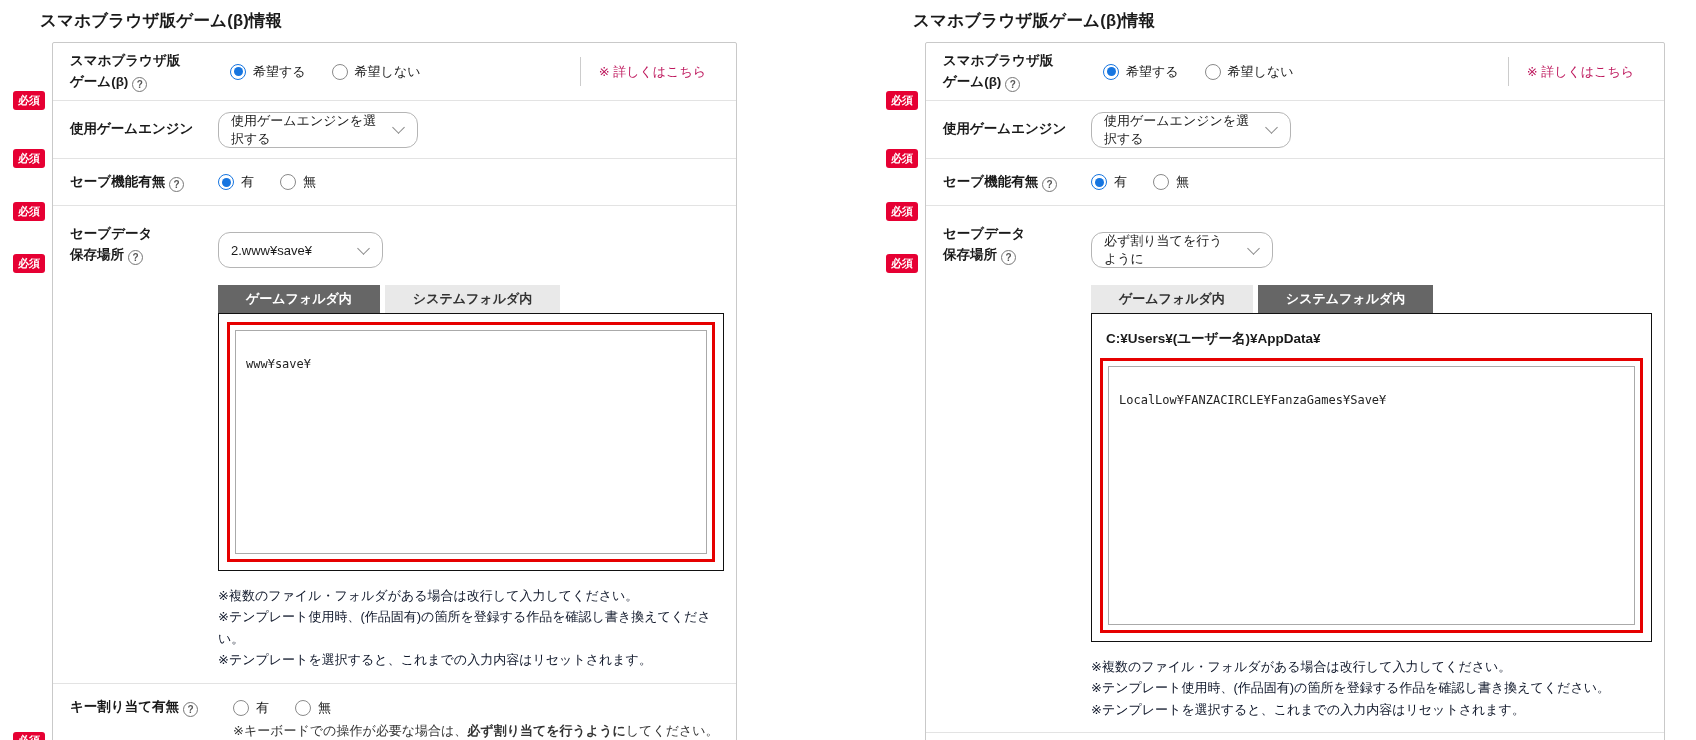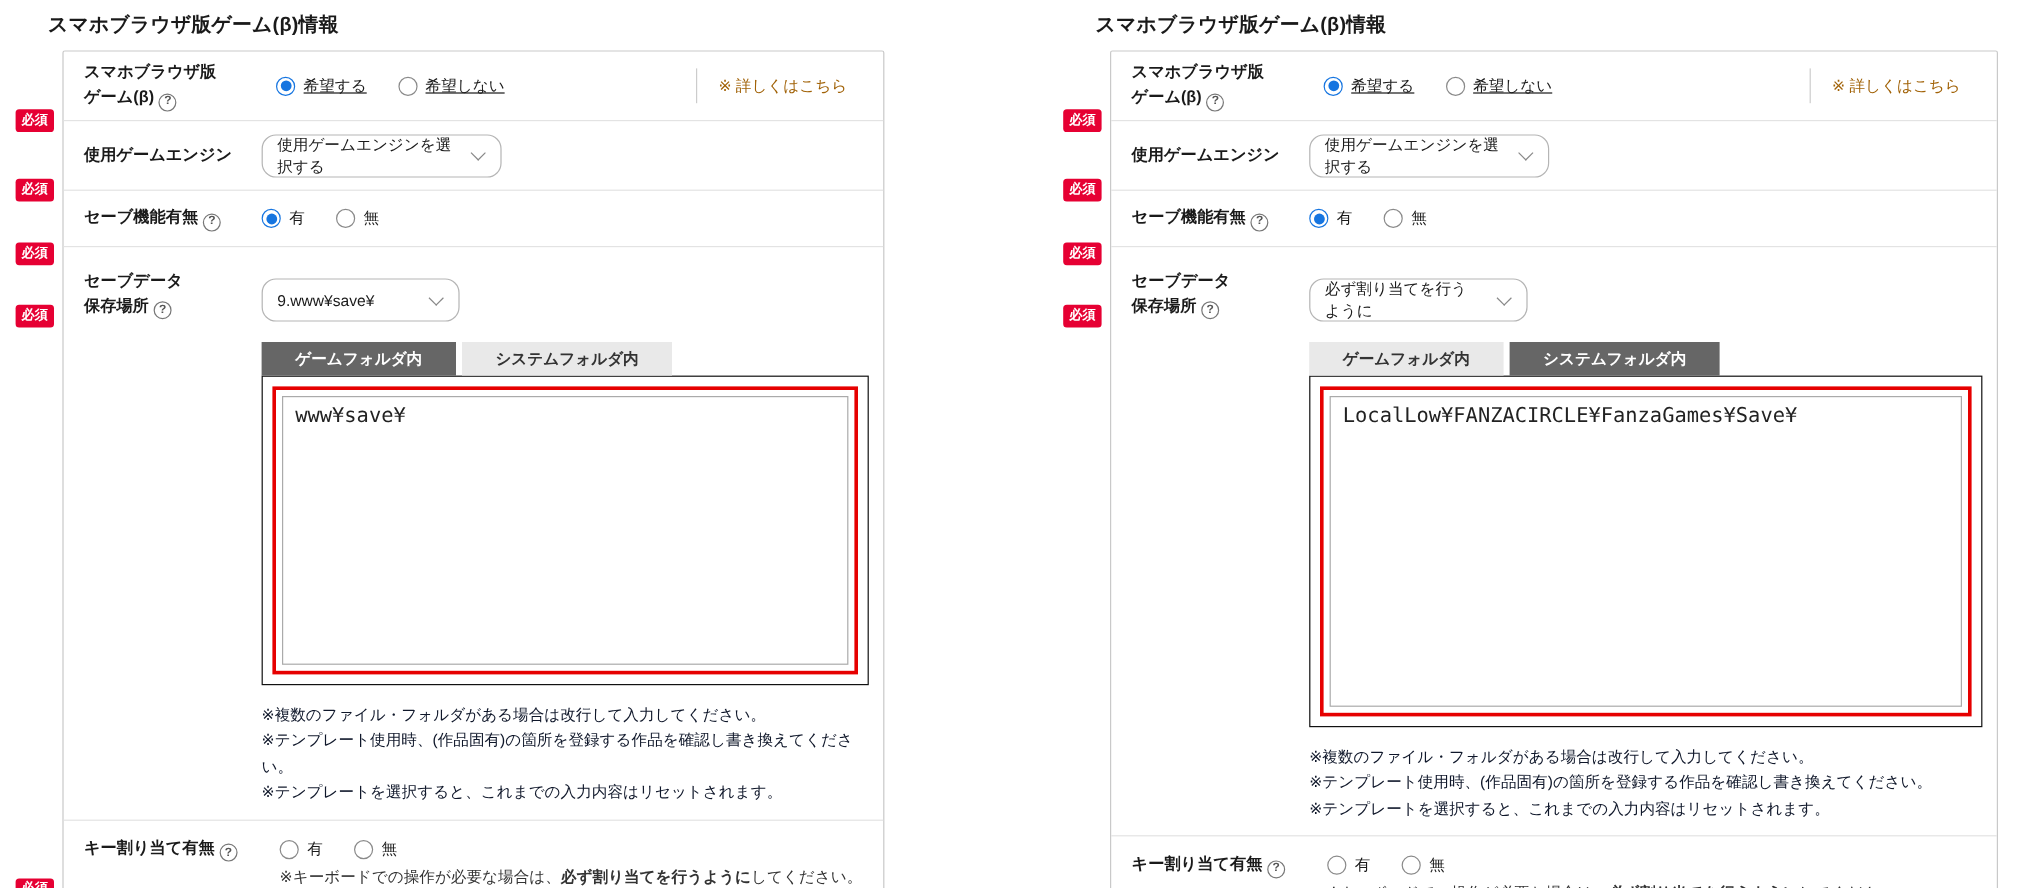--- a/index.html
+++ b/index.html
@@ -16,45 +16,45 @@
   .row.h47 { height:47px; }
   .row.top { align-items:flex-start; }
   .req-badge { position:absolute; left:-40px; top:18px; background:#e60033; color:#fff;
                font-size:11px; font-weight:bold; line-height:1.25; padding:2.5px 5px; border-radius:3px;margin-top:30px; }
   .row.h47 .req-badge { top:13px; }
   .label-cell { width:148px; flex:none; font-size:13.5px; font-weight:bold; line-height:1.55; }
   .help-icon { display:inline-flex; align-items:center; justify-content:center; width:15px; height:15px;
                border:1px solid #777; border-radius:50%; font-size:10px; font-weight:bold; color:#555;
                margin-left:4px; vertical-align:-2px; }
   .radio-group { display:flex; align-items:center; gap:26px; }
-  .rg-pad { padding-left:12px;text-decoration:underline; }
+  .rg-pad { padding-left:12px; }
   .radio-opt { display:flex; align-items:center; gap:7px; font-size:13px; cursor:pointer; }
   .radio { width:16px; height:16px; border:1px solid #8a8a8a; border-radius:50%; background:#fff; flex:none; position:relative; }
   .radio.checked { border:1.5px solid #1675e0; }
   .radio.checked::after { content:""; position:absolute; inset:2.5px; border-radius:50%; background:#1675e0; }
   .spacer { flex:1; }
   .link-cell { align-self:stretch; display:flex; align-items:center; border-left:1px solid #ccc; padding:0 18px; margin:4px 0; }
-  .detail-link { color:#a16207; font-size:13px; text-decoration:none; cursor:pointer; }
+  .detail-link { color:#be185d; font-size:13px; text-decoration:none; cursor:pointer; }
   .select { height:36px; border:1px solid #b5b5b5; border-radius:12px; background:#fff; display:flex;
             align-items:center; justify-content:space-between; padding:0 12px; font-size:13px; cursor:pointer; }
   .chevron-down { width:9px; height:9px; border-right:1.5px solid #888; border-bottom:1.5px solid #888;
                   transform:rotate(45deg); margin:-4px 2px 0 14px; flex:none; }
   .control-cell { flex:1; min-width:0; }
   .r4-select { margin-top:14px; }
   .w200 { width:200px; } .w165 { width:165px; } .w182 { width:182px; }
   .tabs { display:flex; gap:5px; margin-top:17px; }
   .tab { height:28px; display:flex; align-items:center; padding:0 28px; font-size:13px; font-weight:bold;
          background:#e9e9e9; color:#333; cursor:pointer; }
   .tab.active { background:#666666; color:#ffffff; }
   .tab-panel { border:1px solid #111; background:#fff; padding:8px; }
   .path-header { font-size:13.5px; font-weight:bold; margin:8px 0 10px 6px; }
   .red-box { border:3px solid #e60000; padding:5px; background:#fff; }
   textarea.path-input { display:block; width:100%; border:1px solid #aaa; resize:none; color:#222;
-                        font-family:"DejaVu Sans Mono","Liberation Mono",monospace; font-size:17px;
-                        line-height:1.5; padding:4px 10px; background:#fff; }
+                        font-family:"DejaVu Sans Mono","Liberation Mono",monospace; font-size:12px;
+                        line-height:1.5; padding:24px 10px; background:#fff; }
   .ta-left { height:224px; } .ta-right { height:259px; }
   .notes { margin-top:14px; font-size:13px; color:#0f172a; line-height:1.65; }
   .r5-note { margin-top:5px; font-size:13px; color:#333; }
   .r5-note b { font-weight:bold;margin-top:32px; }
   .row5 { padding-top:13px; padding-bottom:13px; }
 </style>
 </head>
 <body>
 
 <div class="col col-left">
@@ -110,21 +110,21 @@
     </div>
 
     <div class="row top" style="padding-top:12px; padding-bottom:12px;">
       <span class="req-badge">必須</span>
       <div class="label-cell" style="padding-top:6px;">
         <span>セーブデータ</span><br>
         <span>保存場所</span><span class="help-icon">?</span>
       </div>
       <div class="control-cell">
         <div class="select w165 r4-select">
-          <span>9.www¥save¥</span>
+          <span>2.www¥save¥</span>
           <span class="chevron-down"></span>
         </div>
         <div class="tabs">
           <div class="tab active">ゲームフォルダ内</div>
           <div class="tab">システムフォルダ内</div>
         </div>
         <div class="tab-panel">
           <div class="red-box">
             <textarea class="path-input ta-left" spellcheck="false" style="">www¥save¥</textarea>
           </div>
@@ -223,20 +223,21 @@
       <div class="control-cell">
         <div class="select w182 r4-select">
           <span>必ず割り当てを行うように</span>
           <span class="chevron-down"></span>
         </div>
         <div class="tabs">
           <div class="tab">ゲームフォルダ内</div>
           <div class="tab active">システムフォルダ内</div>
         </div>
         <div class="tab-panel">
+          <div class="path-header">C:¥Users¥(ユーザー名)¥AppData¥</div>
           <div class="red-box">
             <textarea class="path-input ta-right" spellcheck="false" style="">LocalLow¥FANZACIRCLE¥FanzaGames¥Save¥</textarea>
           </div>
         </div>
         <div class="notes">
           <div>※複数のファイル・フォルダがある場合は改行して入力してください。</div>
           <div>※テンプレート使用時、(作品固有)の箇所を登録する作品を確認し書き換えてください。</div>
           <div>※テンプレートを選択すると、これまでの入力内容はリセットされます。</div>
         </div>
       </div>

